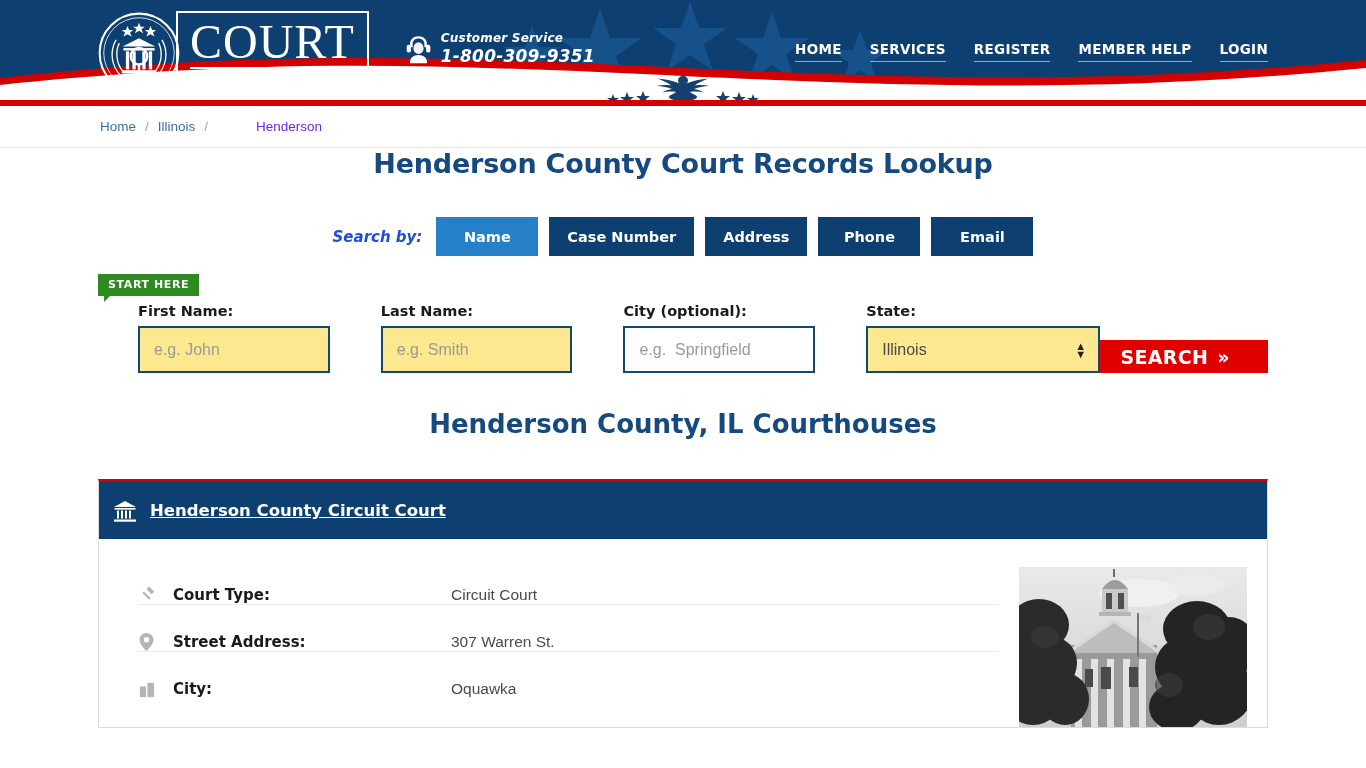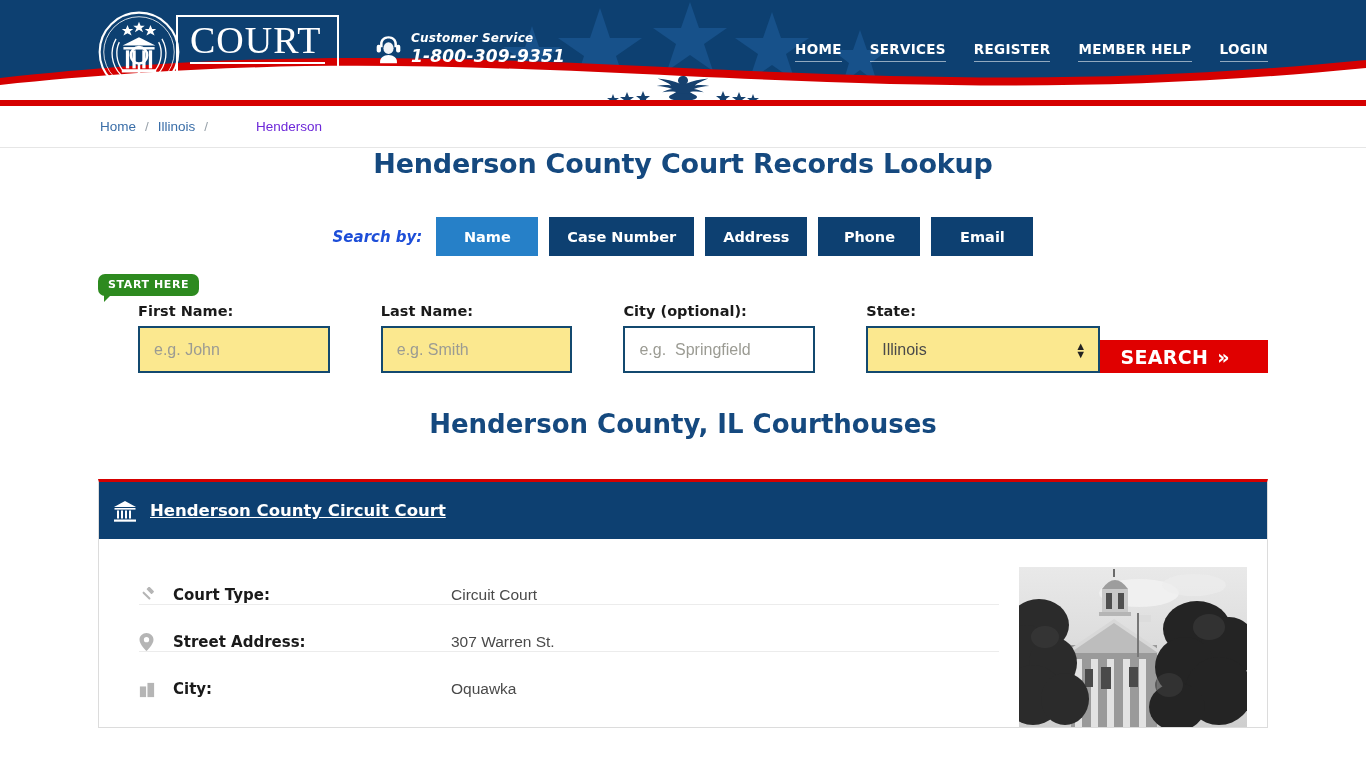--- a/index.html
+++ b/index.html
@@ -34,21 +34,21 @@
     margin-top: 11px;
   }
   .seal { width: 82px; height: 82px; flex: none; }
   .logo-text-box {
     border: 2px solid #ffffff;
     padding: 5px 12px 7px 12px;
     margin-left: -4px;
   }
   .logo-main {
     font-family: "Liberation Serif", serif;
-    font-size: 38px;
+    font-size: 48px;
     letter-spacing: 1px;
     color: #ffffff;
     line-height: 0.98;
     border-bottom: 2px solid #ffffff;
     padding-bottom: 2px;
   }
   .logo-sub {
     font-family: "Liberation Serif", serif;
     font-size: 11.5px;
     letter-spacing: 5.2px;
@@ -168,21 +168,20 @@
     position: relative;
     display: inline-block;
     background: #2d8a1f;
     color: #fff;
     font-family: "DejaVu Sans", sans-serif;
     font-weight: bold;
     font-size: 11px;
     letter-spacing: .6px;
     padding: 4px 10px 5px 10px;
     margin-left: 0px;
-    border-radius: 7px;
   }
   .start-here::after {
     content: "";
     position: absolute;
     left: 6px; bottom: -6px;
     border-left: 7px solid #2d8a1f;
     border-bottom: 7px solid transparent;
   }
 
   .fields {

